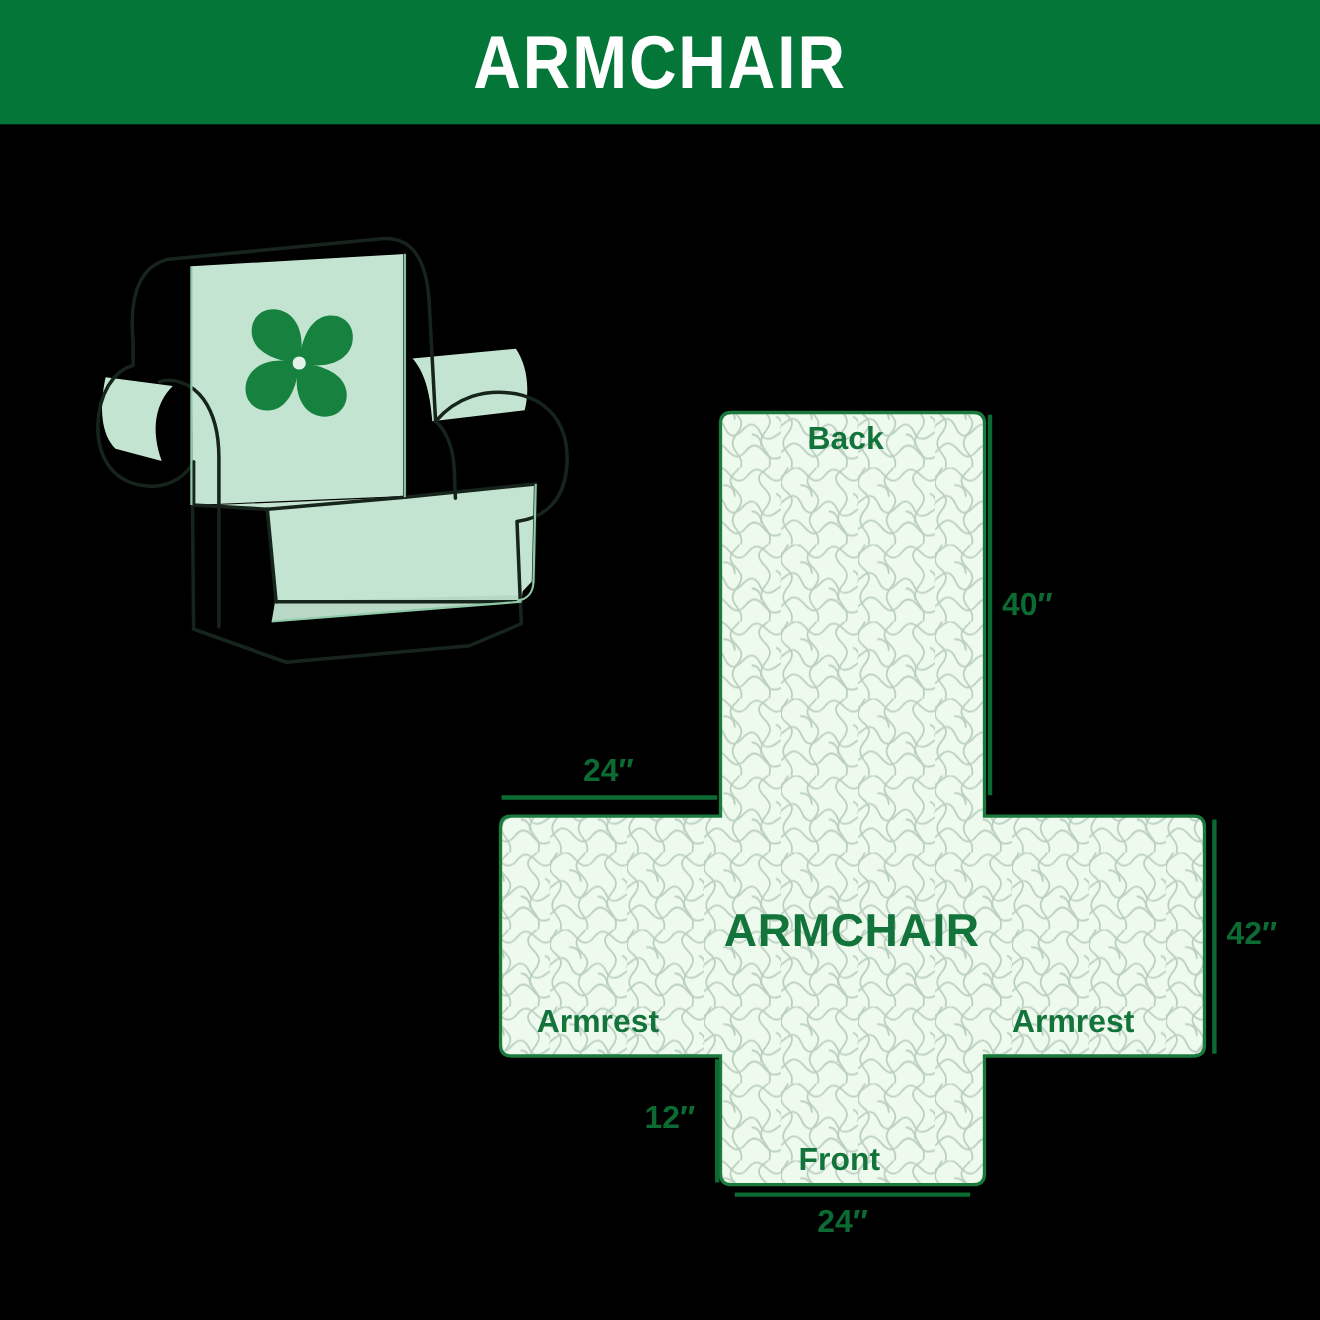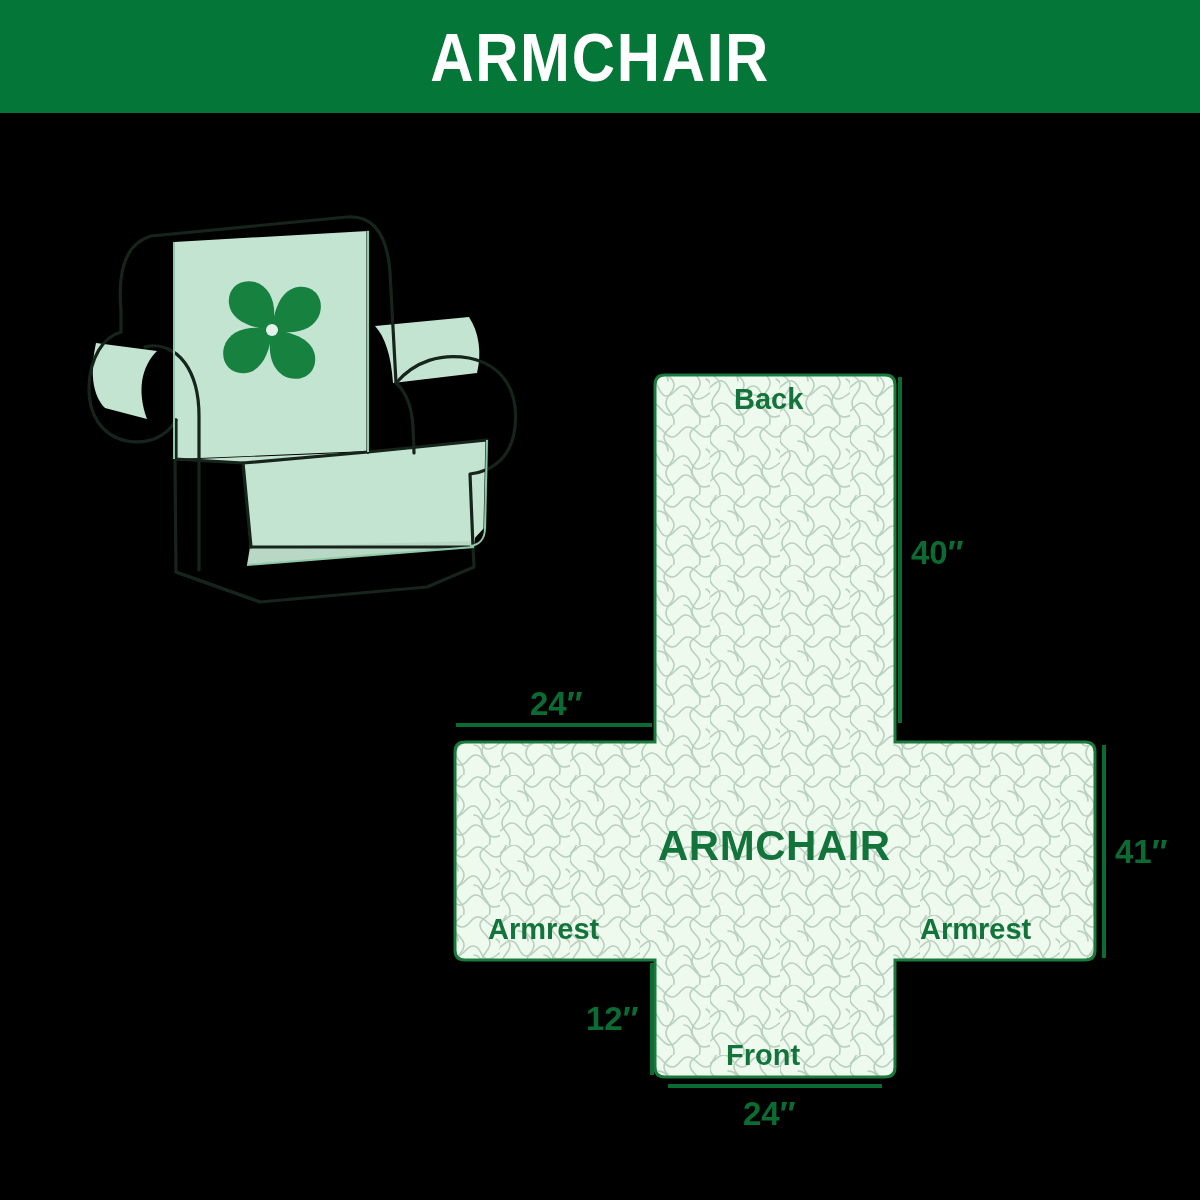--- a/index.html
+++ b/index.html
@@ -57,21 +57,21 @@
     left: 430px;
     top: 355px;
     width: 770px;
     height: 790px;
   }
 
   .dim-label {
     position: absolute;
     color: #0b6b33;
     font-weight: bold;
-    font-size: 33px;
+    font-size: 29px;
     font-family: "Liberation Sans", sans-serif;
     white-space: nowrap;
   }
   .piece-label {
     position: absolute;
     color: #12743a;
     font-weight: bold;
     font-size: 29px;
     font-family: "Liberation Sans", sans-serif;
     white-space: nowrap;
@@ -227,20 +227,20 @@
 
     <div class="piece-label" style="left:490px; top:558px;">Armrest</div>
 
     <div class="piece-label" style="left:296px; top:668px;margin-top:16px;">Front</div>
 
     
     <div class="dim-label" style="left:481px; top:179px;">40″</div>
 
     <div class="dim-label" style="left:100px; top:330px;">24″</div>
 
-    <div class="dim-label" style="left:685px; top:478px;">41″</div>
+    <div class="dim-label" style="left:685px; top:478px;">42″</div>
 
     <div class="dim-label" style="left:156px; top:645px;">12″</div>
 
     <div class="dim-label" style="left:313px; top:740px;">24″</div>
   </div>
 
 </div>
 
 </body></html>

